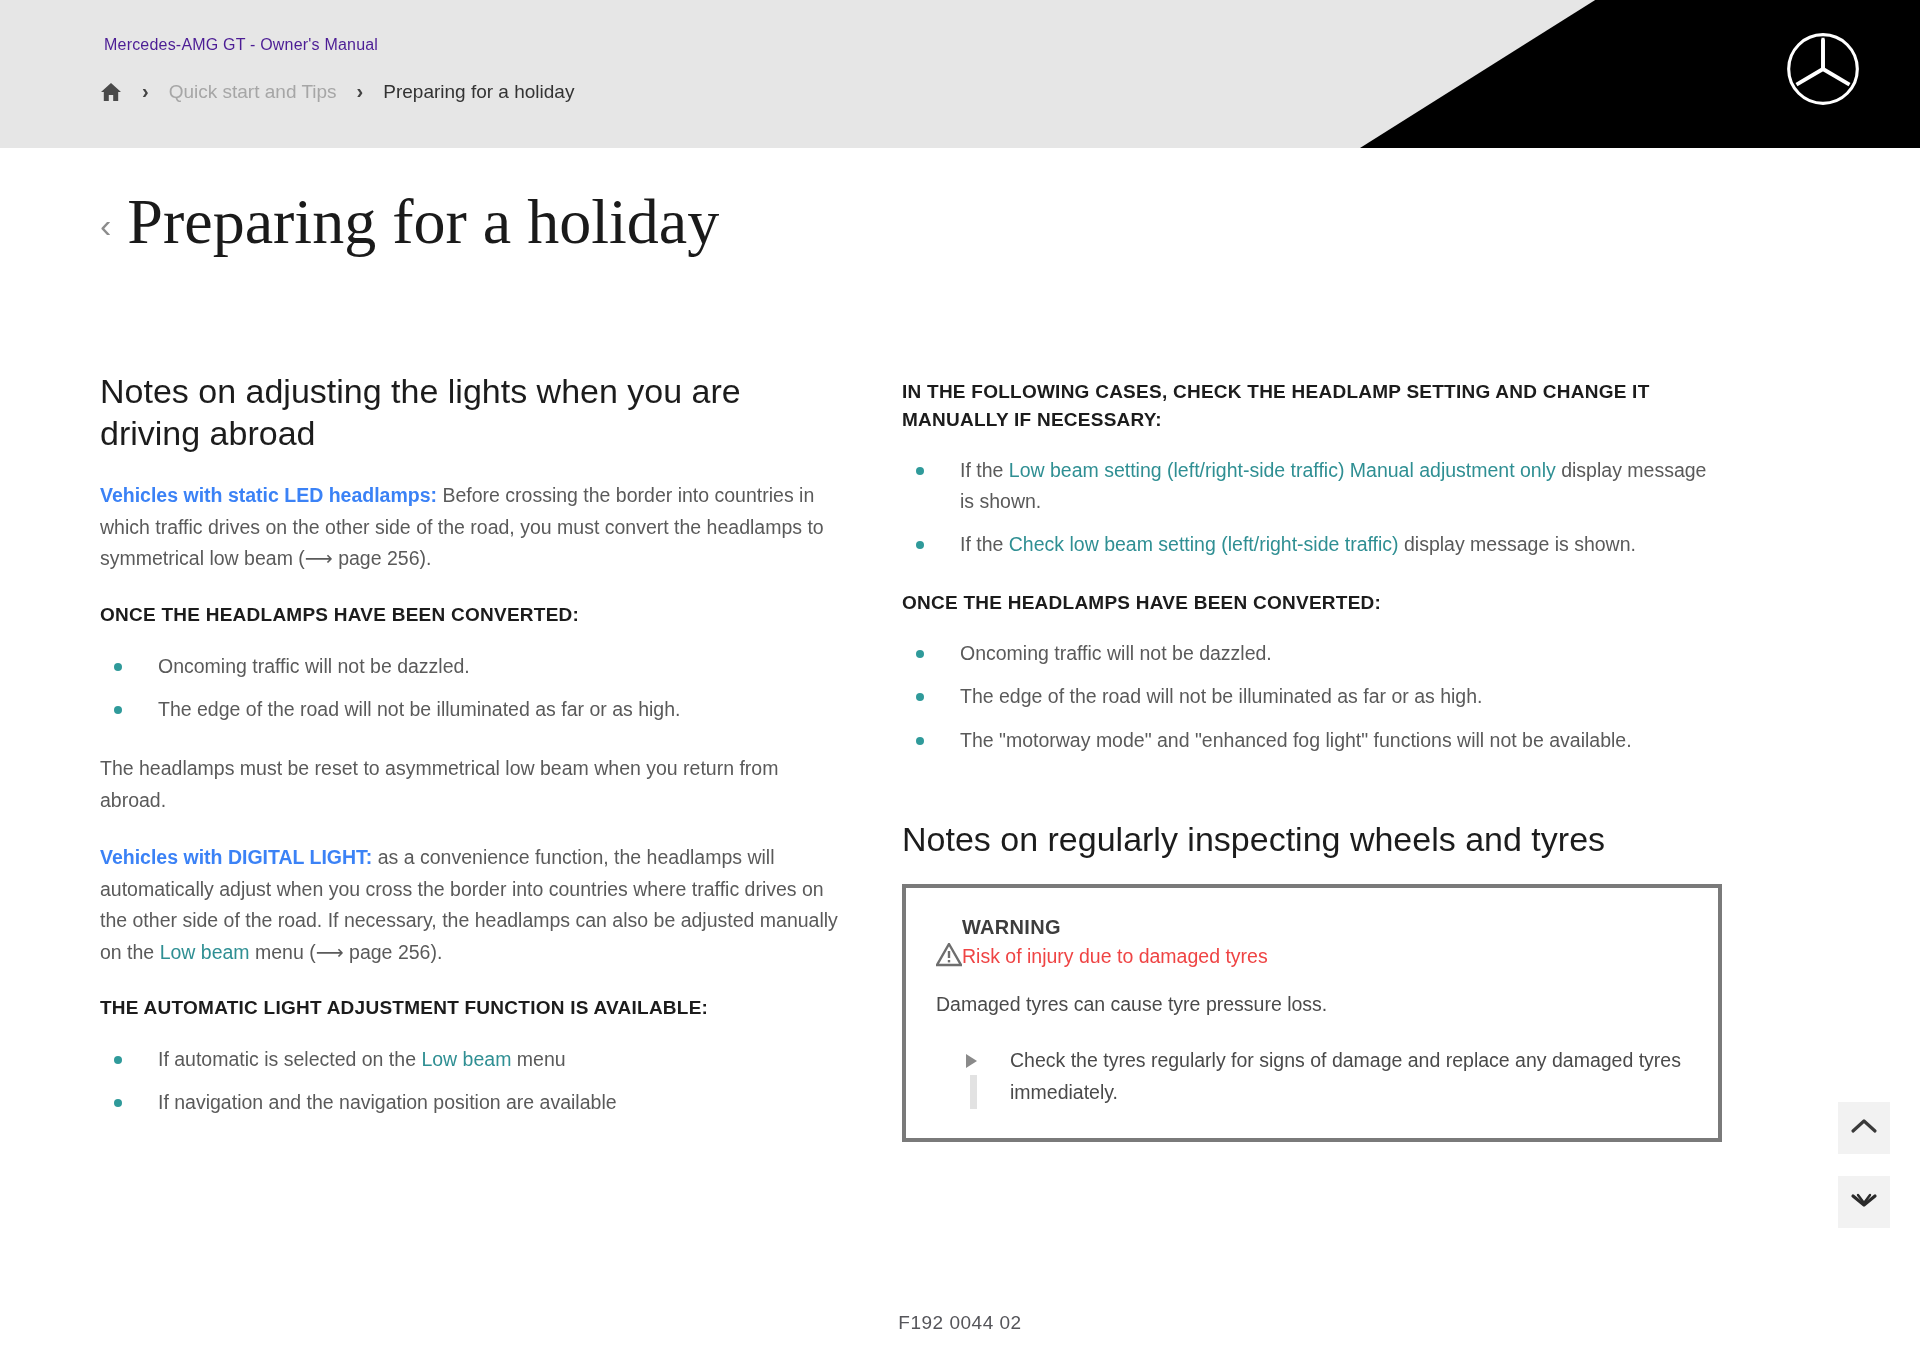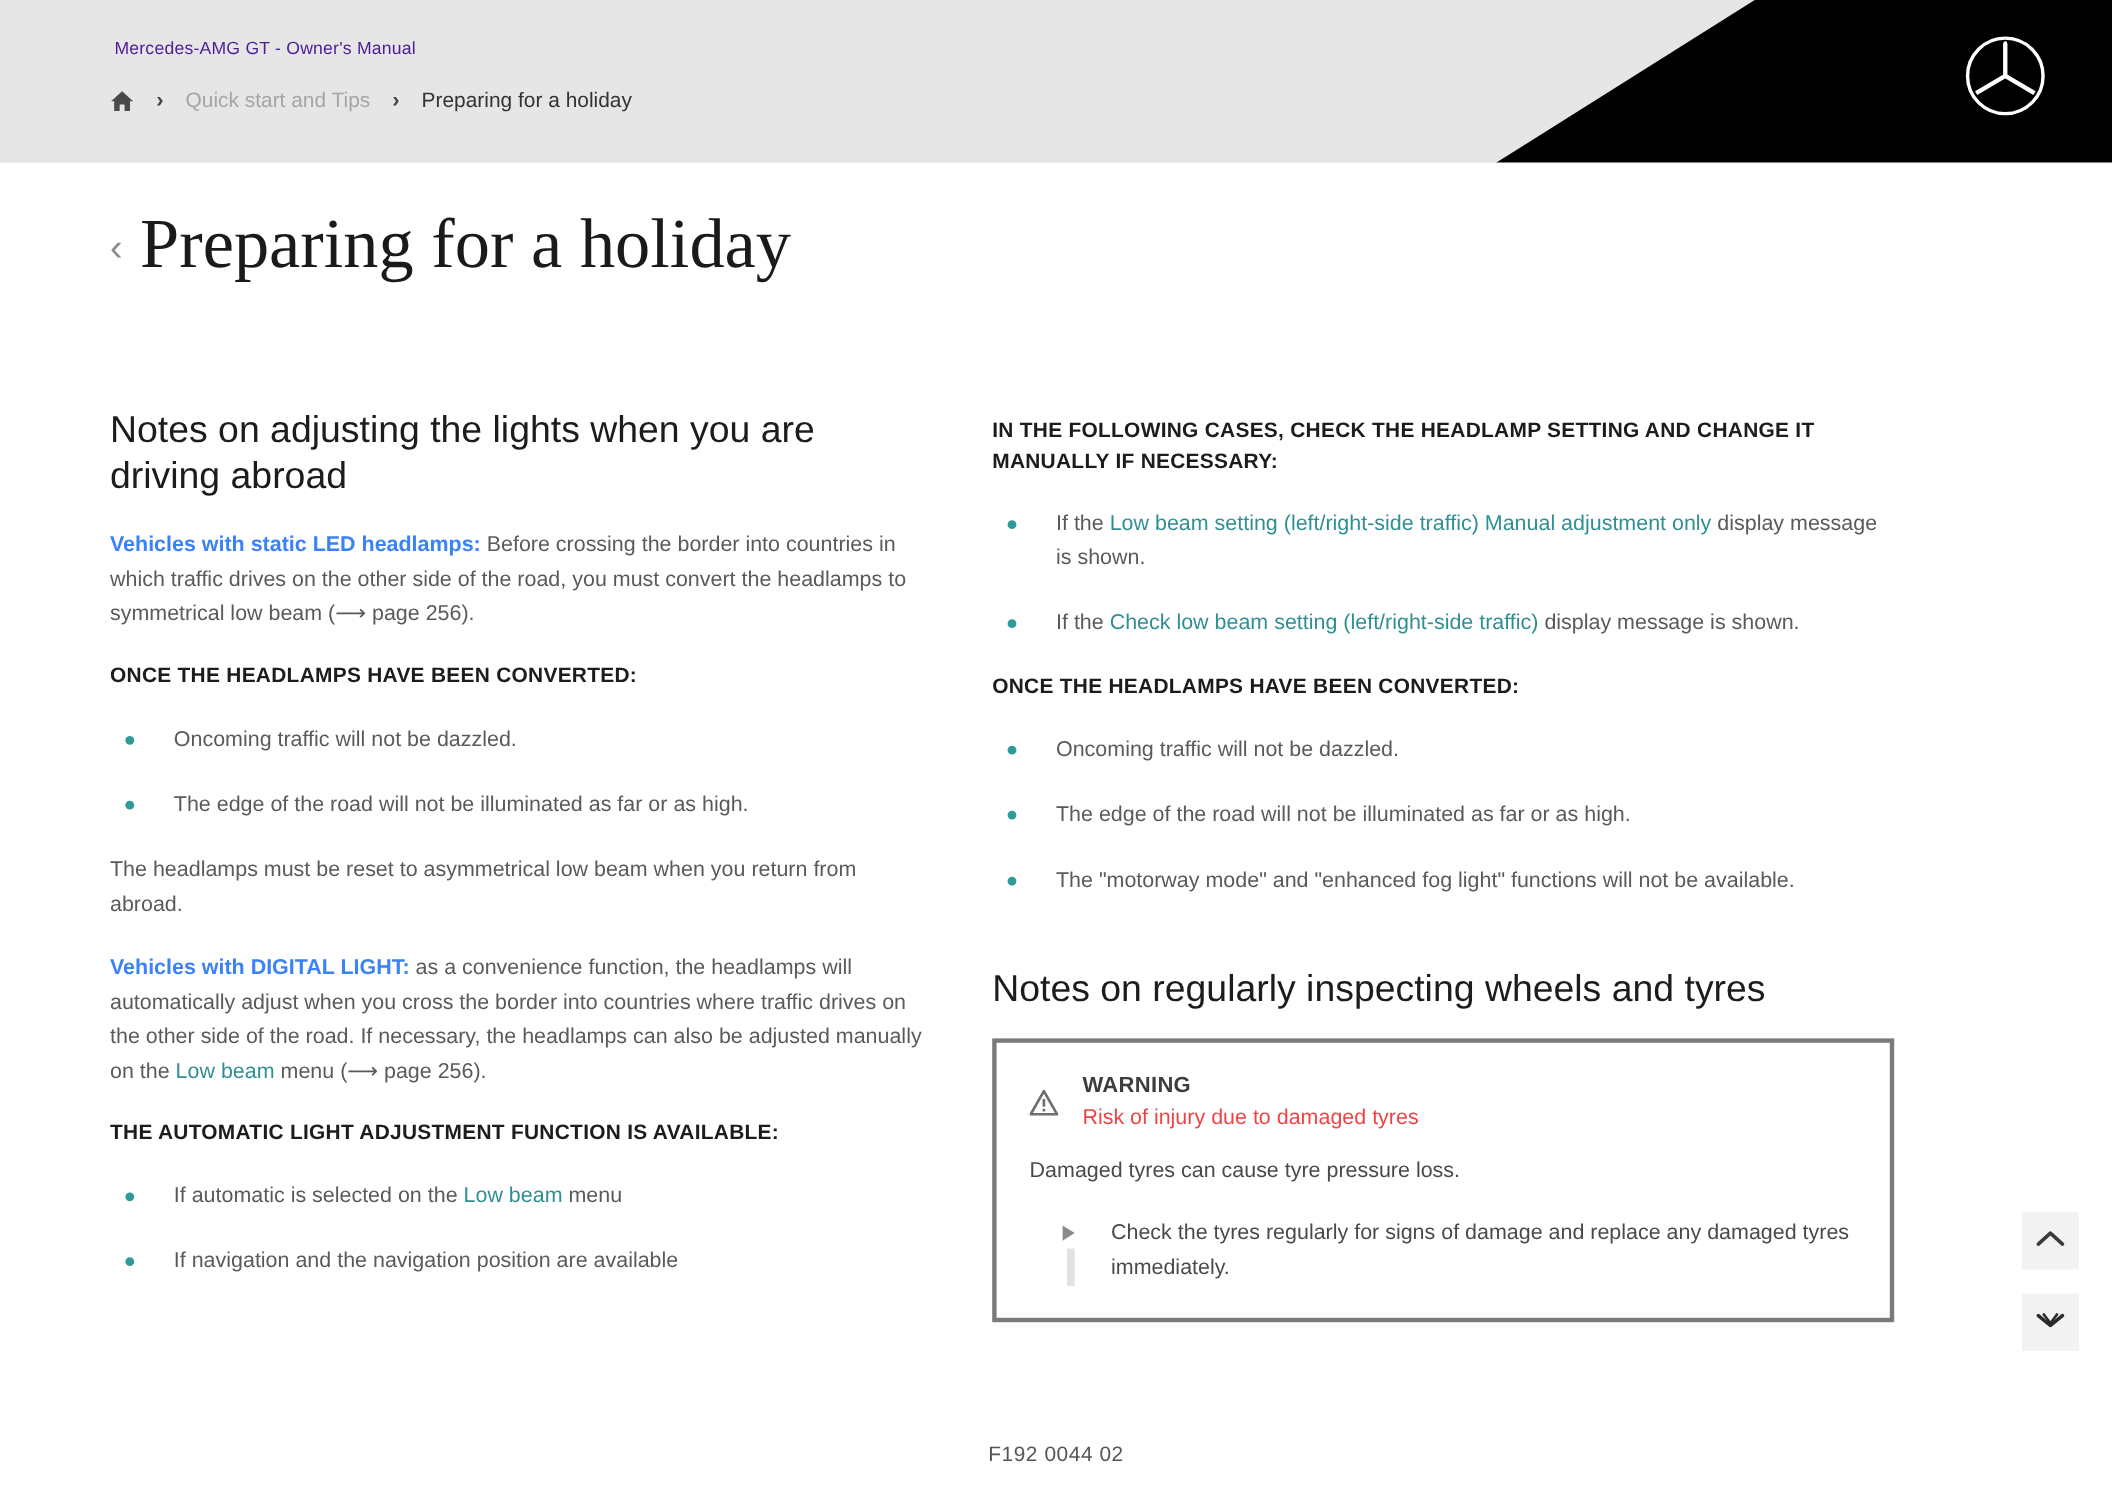--- a/index.html
+++ b/index.html
@@ -142,21 +142,20 @@
   }
 
   ul.bullets { list-style: none; margin: 0 0 28px 0; }
   ul.bullets li {
     position: relative;
     padding-left: 58px;
     font-size: 19.5px;
     line-height: 1.6;
     color: #5a5a5a;
     margin-bottom: 12px;
-    margin-top: 28px;
   }
   ul.bullets li .dot {
     position: absolute;
     left: 14px;
     top: 12px;
     width: 8px;
     height: 8px;
     border-radius: 50%;
     background: #2f9a9a;
   }
@@ -165,22 +164,21 @@
   
   .warning-box {
     border: 4px solid #7a7a7a;
     padding: 26px 30px 30px 30px;
     margin-top: 10px;
     width: 820px;
     background: #ffffff;
   }
   .warn-head {
     display: flex;
-    gap: 22px;
-    align-items: center;
+    align-items: flex-end;
   }
   .warn-tri { margin-top: 6px; flex: none; }
   .warn-title {
     font-size: 20px;
     font-weight: 700;
     color: #3d3d3d;
     letter-spacing: .3px;
     line-height: 1.3;
   }
   .warn-sub {

